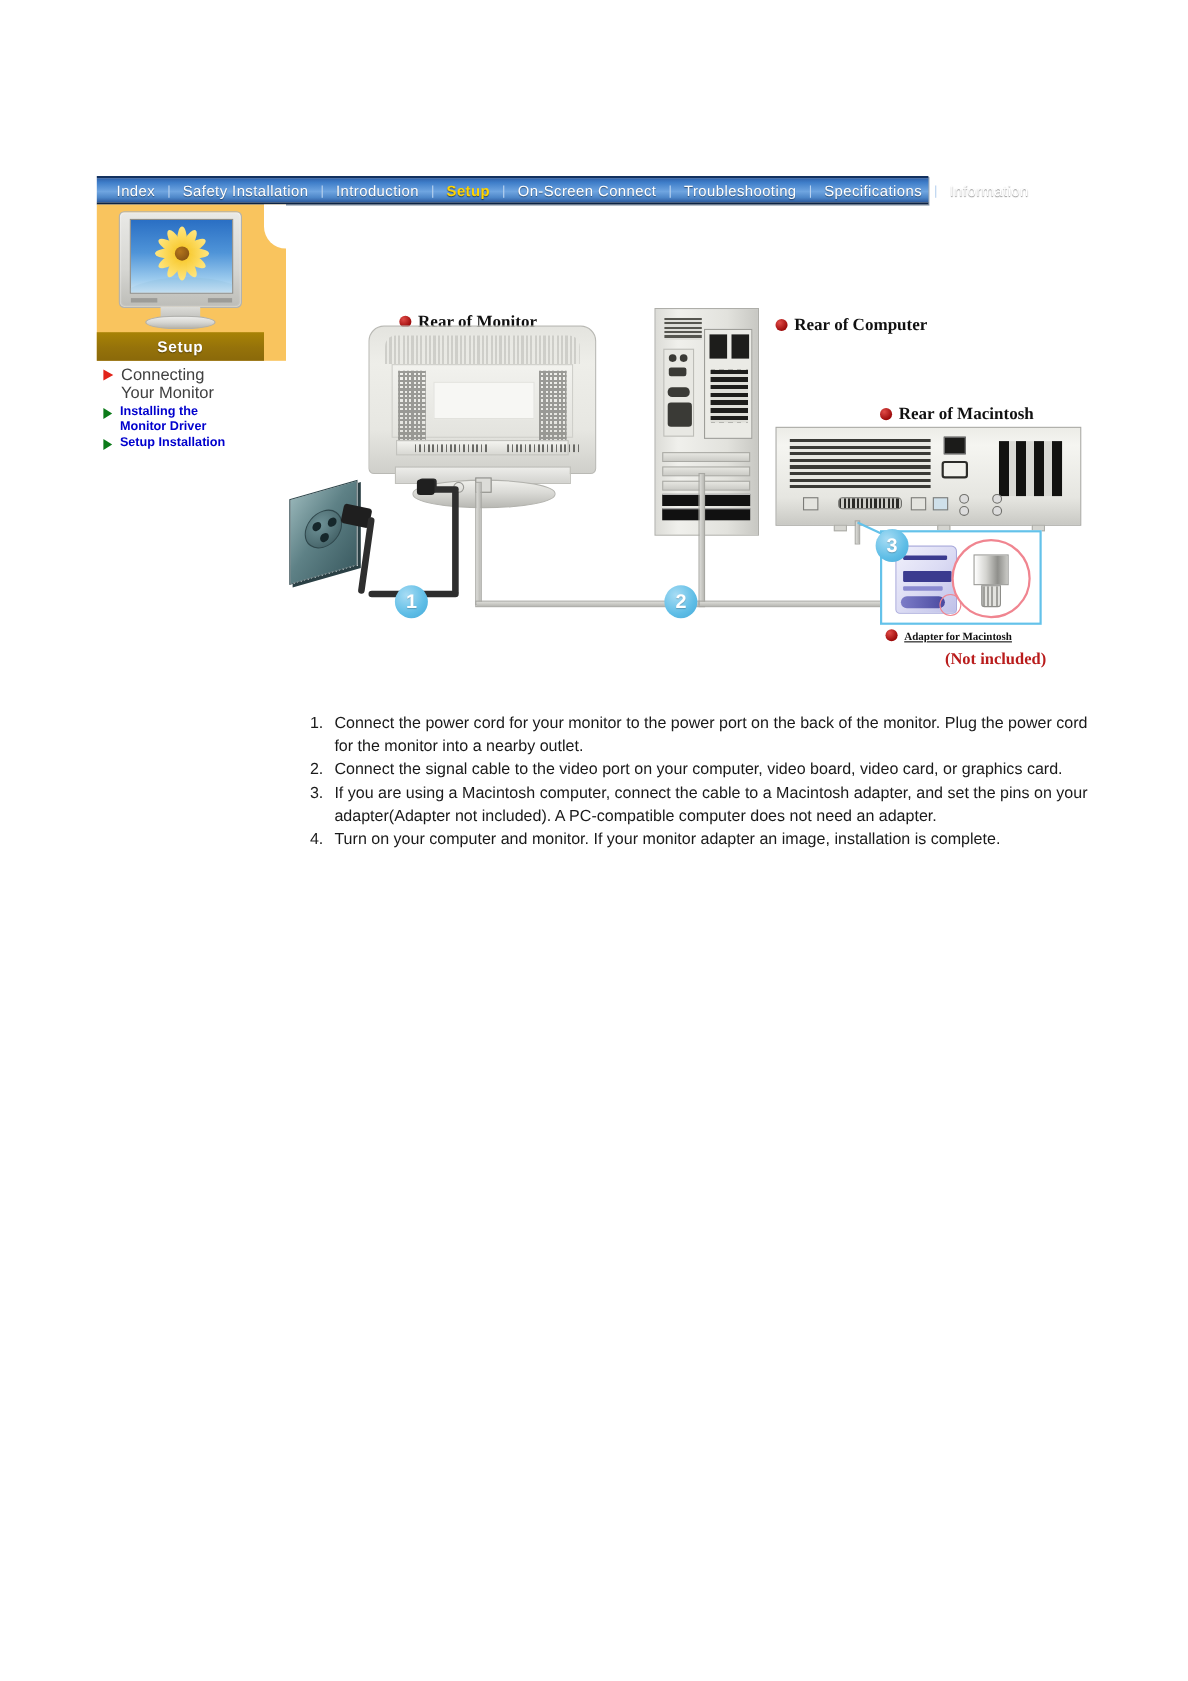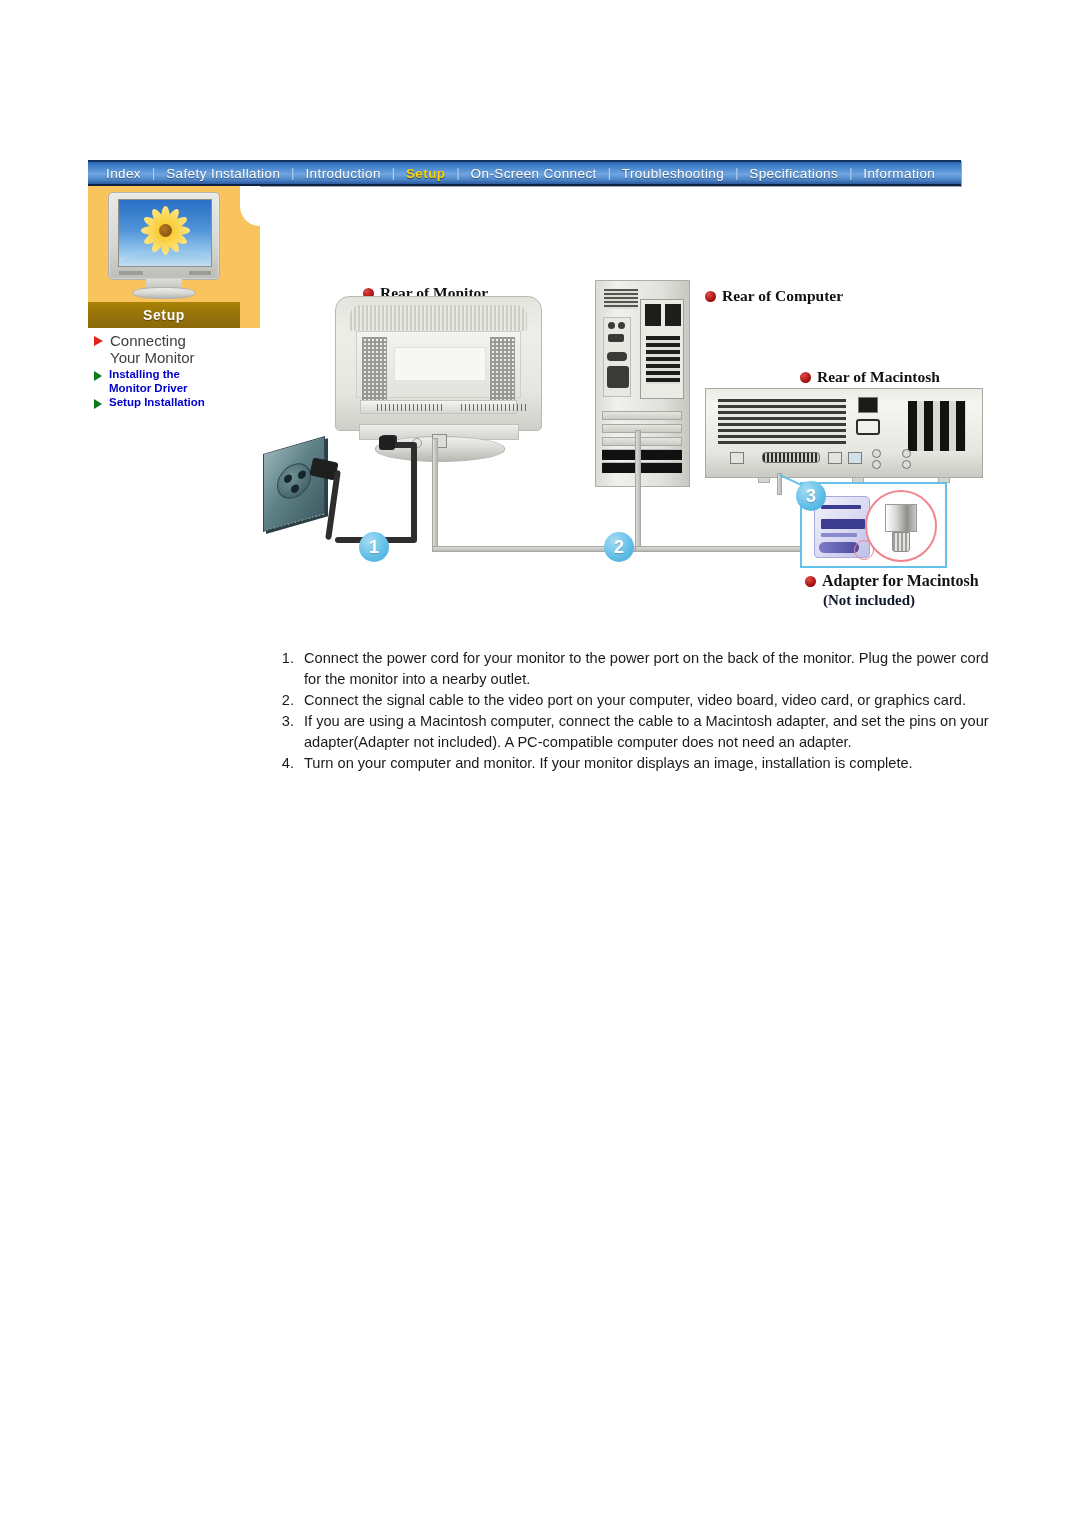--- a/index.html
+++ b/index.html
@@ -14,21 +14,21 @@
     position: relative;
     font-family: "Liberation Sans", sans-serif;
     overflow: hidden;
   }
 
   
   #nav-bar {
     position: absolute;
     left: 88px;
     top: 160px;
-    width: 873px;
+    width: 756px;
     height: 26px;
     background: linear-gradient(to bottom,
         #2f63ad 0%, #3f7ec9 18%, #6fa5e0 55%, #4d86c8 80%, #2c5a9e 100%);
     border-top: 2px solid #13315f;
     border-bottom: 2px solid #0d2343;
     box-sizing: border-box;
     display: flex;
     align-items: center;
     justify-content: flex-start;
     padding-left: 8px;
@@ -241,28 +241,29 @@
     white-space: nowrap;
   }
   .dlabel .bullet {
     display: inline-block;
     width: 11px; height: 11px;
     border-radius: 50%;
     background: radial-gradient(circle at 34% 30%, #e04a46, #9d0b0b 70%);
     margin-right: 6px;
     vertical-align: -1px;
   }
-  .dlabel.small { font-size: 16px; }
+  .dlabel.small { font-size: 10px; text-decoration: underline; }
   .notincl {
     position: absolute;
     font-family: "Liberation Serif", serif;
     font-weight: bold;
     font-size: 15px;
-    color: #0f172a;
+    color: #b91c1c;
     white-space: nowrap;
+    margin-left: 36px;
   }
 
   
   .crt {
     position: absolute;
     left: 80px; top: 26px;
     width: 207px; height: 165px;
   }
   .crt-body {
     position: absolute;
@@ -871,15 +872,15 @@
   <div class="badge" style="left:349px; top:262px;">2</div>
   <div class="badge" style="left:541px; top:211px;">3</div>
 
 </div>
 
 <div id="instructions">
   <ol>
     <li>Connect the power cord for your monitor to the power port on the back of the monitor. Plug the power cord for the monitor into a nearby outlet.</li>
     <li>Connect the signal cable to the video port on your computer, video board, video card, or graphics card.</li>
     <li>If you are using a Macintosh computer, connect the cable to a Macintosh adapter, and set the pins on your adapter(Adapter not included). A PC-compatible computer does not need an adapter.</li>
-    <li>Turn on your computer and monitor. If your monitor displays an image, installation is complete.</li>
+    <li>Turn on your computer and monitor. If your monitor adapter an image, installation is complete.</li>
   </ol>
 </div>
 
 </body></html>

